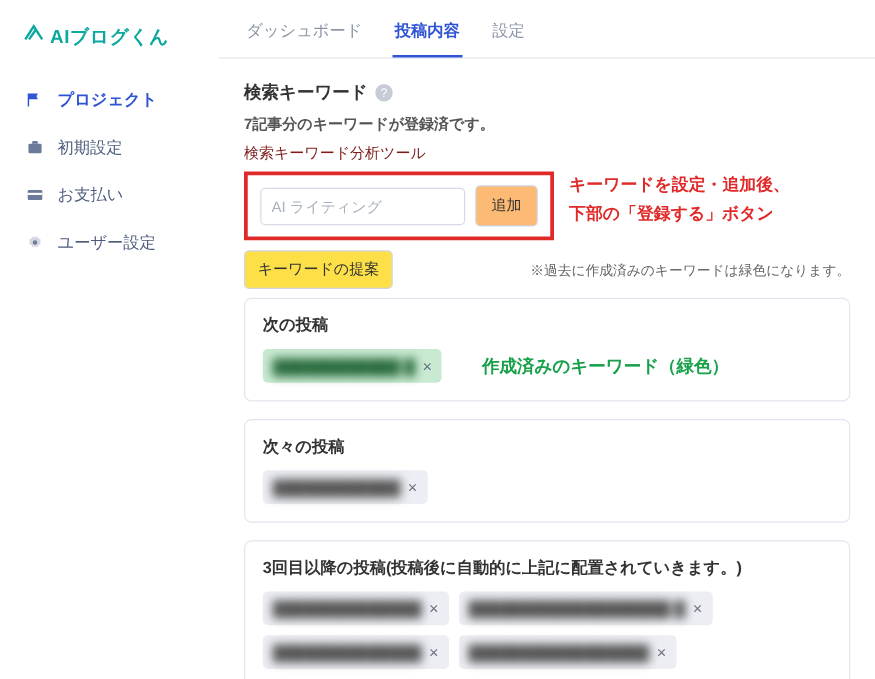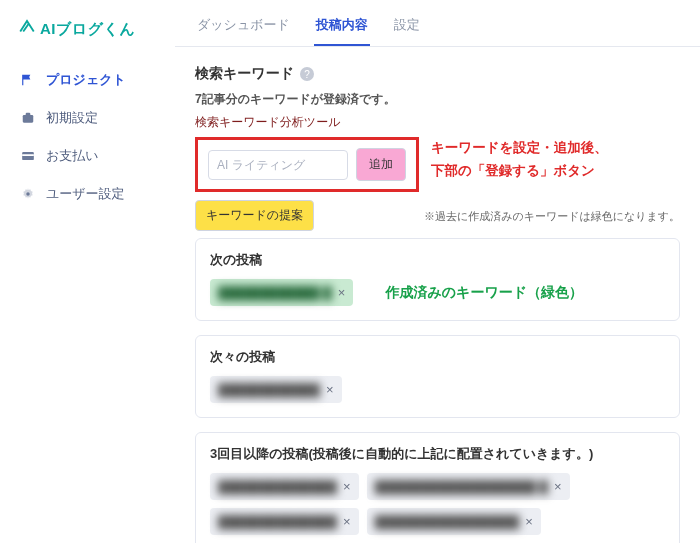--- a/index.html
+++ b/index.html
@@ -18,23 +18,23 @@
     .tab { padding: 6px 2px 10px; color: #8a94a6; font-size: 13px; cursor: pointer; border-bottom: 2px solid transparent; }
     .tab.active { color: #2f55d4; font-weight: 600; border-bottom: 2px solid #2f55d4; }
     .content { flex: 1; overflow-y: auto; padding: 18px 20px 16px 20px; }
     .section-title-row { display: flex; align-items: center; gap: 6px; }
     .section-title { font-size: 14px; font-weight: 600; color: #333; }
     .help-icon { width: 14px; height: 14px; border-radius: 50%; background: #c6cbd6; color: #fff; font-size: 10px; display: inline-flex; align-items: center; justify-content: center; }
     .subtext { font-size: 12px; color: #555; margin-top: 8px; font-weight: bold; }
     .link { color: #7f1d1d; font-size: 12px; margin-top: 6px; cursor: pointer; display: inline-block; }
     .input-row-wrap { display: flex; align-items: flex-start; gap: 12px; margin-top: 6px; position: relative; }
     .input-row { display: flex; align-items: center; gap: 8px; border: 3px solid #e02a2a; padding: 8px 10px; }
-    .kw-input { width: 140px; padding: 7px 8px; border: 1px solid #d7dbe6; border-radius: 4px; font-size: 12px; color: #c2410c; }
+    .kw-input { width: 164px; padding: 7px 8px; border: 1px solid #d7dbe6; border-radius: 4px; font-size: 12px; color: #c2410c; }
     .kw-input::placeholder { color: #aab0bf; }
-    .add-btn { padding: 7px 12px; border: 1px solid #cfd4e1; border-radius: 4px; background: #f9a8d4; font-size: 12px; color: #333; cursor: pointer; }
+    .add-btn { padding: 7px 12px; border: 1px solid #cfd4e1; border-radius: 4px; background: #fdba74; font-size: 12px; color: #333; cursor: pointer; }
     .callout { font-size: 13.5px; font-weight: 600; color: #e02a2a; line-height: 1.7; }
     .suggest-btn { margin-top: 8px; padding: 6px 10px; border: 1px solid #cfd4e1; border-radius: 4px; background: #fde047; font-size: 12px; color: #333; cursor: pointer; }
     .note-right { font-size: 11px; color: #666; text-align: right; margin-top: -22px; }
     .panel { border: 1px solid #e3e6ef; border-radius: 6px; padding: 12px 14px 14px; margin-top: 14px; position: relative; }
     .panel-title { font-size: 13px; font-weight: 600; color: #333; margin-bottom: 10px; }
     .chip-row { display: flex; flex-wrap: wrap; gap: 8px; align-items: center; }
     .chip { display: inline-flex; align-items: center; gap: 6px; border-radius: 4px; padding: 6px 8px; font-size: 12px; }
     .chip.green { background: #c9ead2; color: #2a6b3e; }
     .chip.gray { background: #eceef3; color: #555; }
     .chip .x { color: #6b7384; cursor: pointer; font-size: 13px; }

